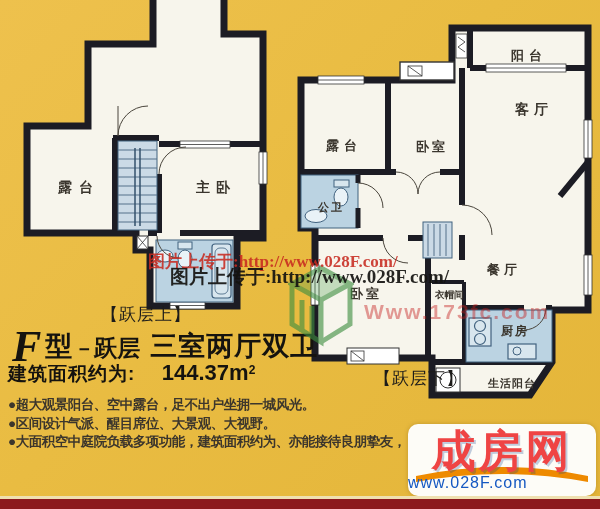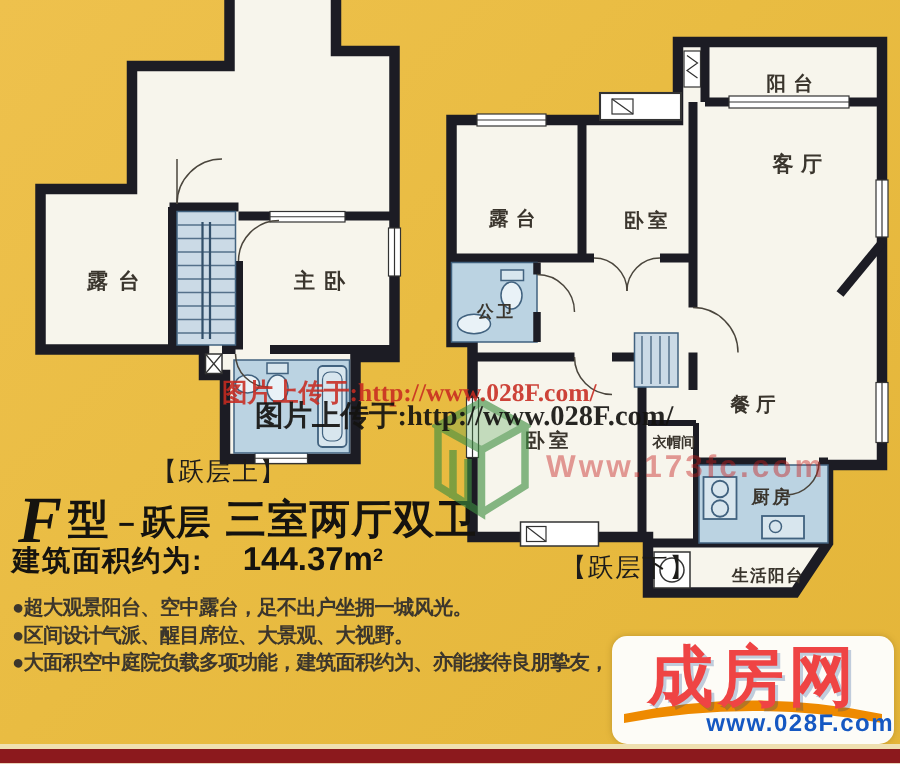--- a/index.html
+++ b/index.html
@@ -35,22 +35,22 @@
            color:rgba(100,100,100,0.75);text-shadow:1px 1px 0 rgba(255,255,255,0.8);white-space:nowrap;}
   .wm-url{position:absolute;left:76px;top:50px;font-size:21px;font-weight:bold;letter-spacing:2px;
           color:rgba(196,30,28,0.7);white-space:nowrap;}
   .wm-slogan{position:absolute;left:12px;top:74px;font-size:22px;font-weight:bold;letter-spacing:2px;
              color:rgba(115,112,108,0.68);text-shadow:1px 1px 0 rgba(255,255,255,0.7);white-space:nowrap;}
   
   .logo-card{left:408px;top:424px;width:188px;height:72px;background:#FDFCF7;border-radius:10px;
              box-shadow:0 0 4px rgba(120,90,20,0.35);overflow:hidden;}
   .logo-brand{position:absolute;left:0;top:-2px;width:100%;text-align:center;font-size:44px;
               font-weight:bold;color:#ef4444;letter-spacing:3px;text-shadow:2px 2px 0 rgba(13,60,140,0.25);}
-  .logo-url{position:absolute;left:0;top:50px;width:100%;text-align:right;font-size:16px;
-            font-weight:bold;color:#1558C2;letter-spacing:1px;}
+  .logo-url{position:absolute;left:0;top:50px;width:100%;text-align:left;font-size:16px;
+            font-weight:normal;color:#1558C2;letter-spacing:1px;}
   .band{left:0;top:496px;width:600px;height:13px;
         background:linear-gradient(180deg,#EFE0B0 0 3px,#8C191D 3px);}
 </style>
 </head>
 <body>
 
 <div class="page">
 
   <svg class="abs" style="left:20px;top:0px" width="250" height="312" viewBox="0 0 250 312">
     <polygon points="7,126 68,126 68,44 133,44 133,-10 204,-10 204,34 243,34 243,238 217,238 217,306 130,306 130,250 116,250 116,233 7,233" fill="#F7F5EC" stroke="#1C1C24" stroke-width="7"></polygon>

